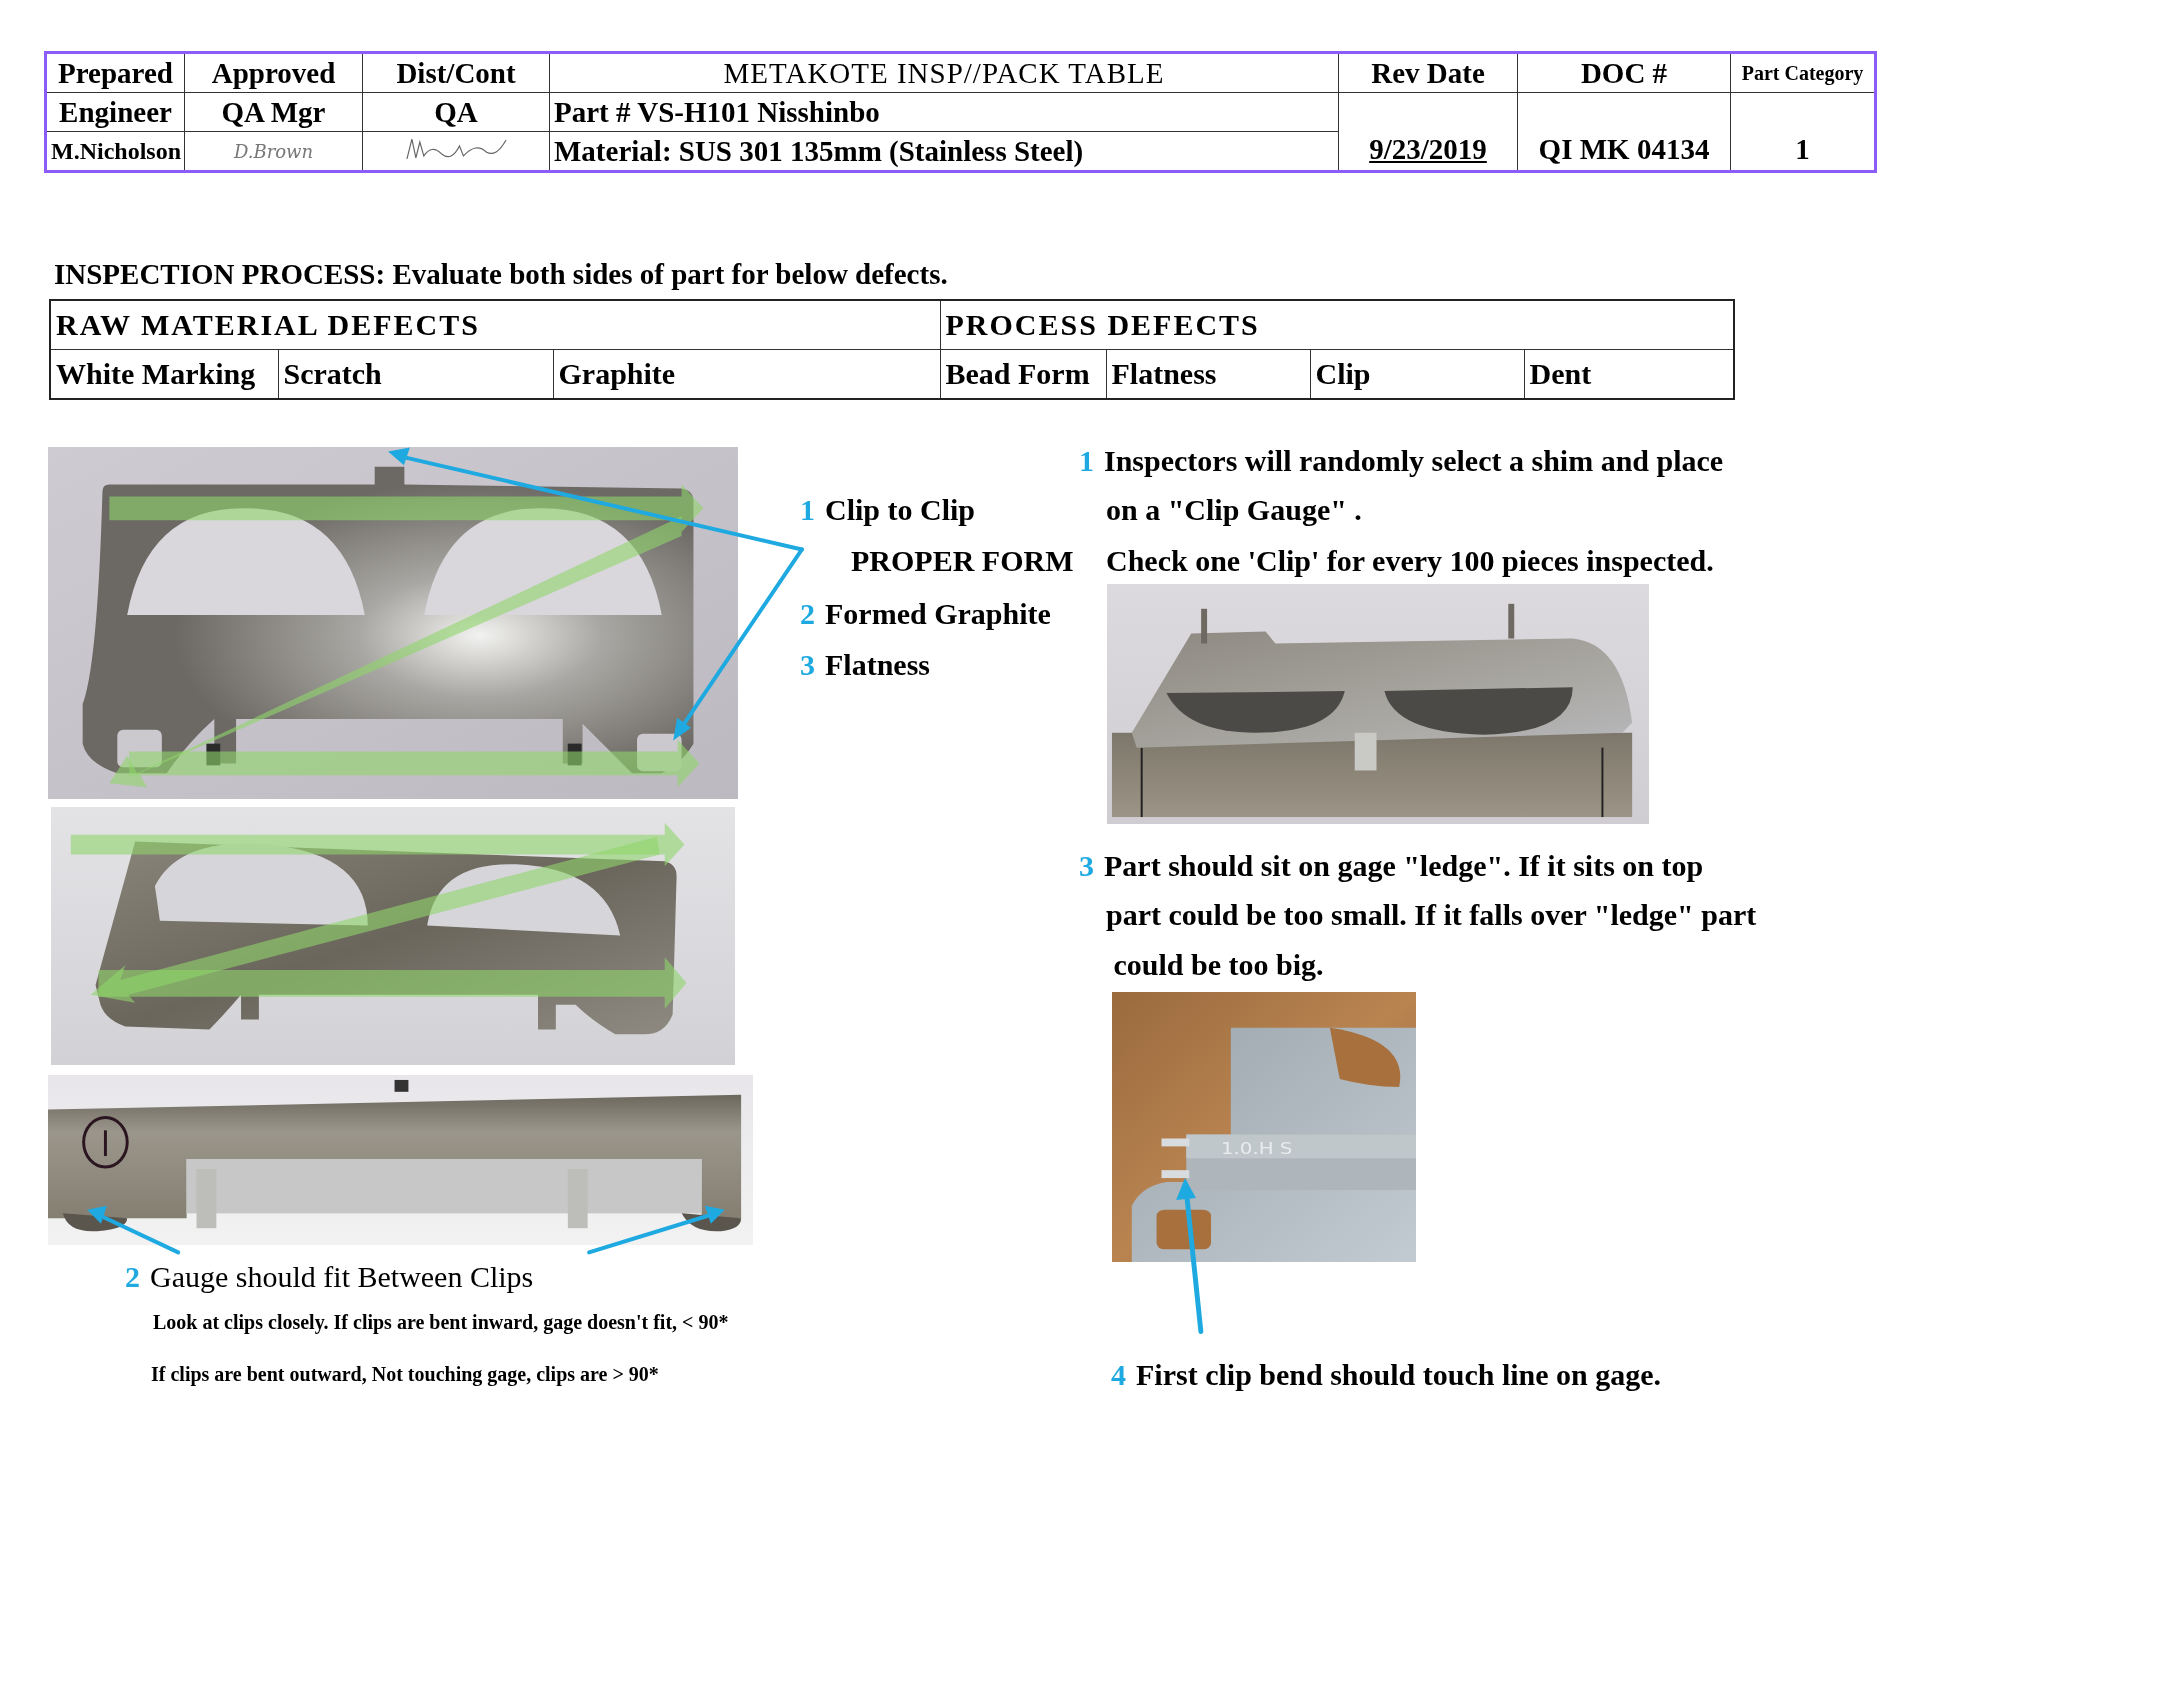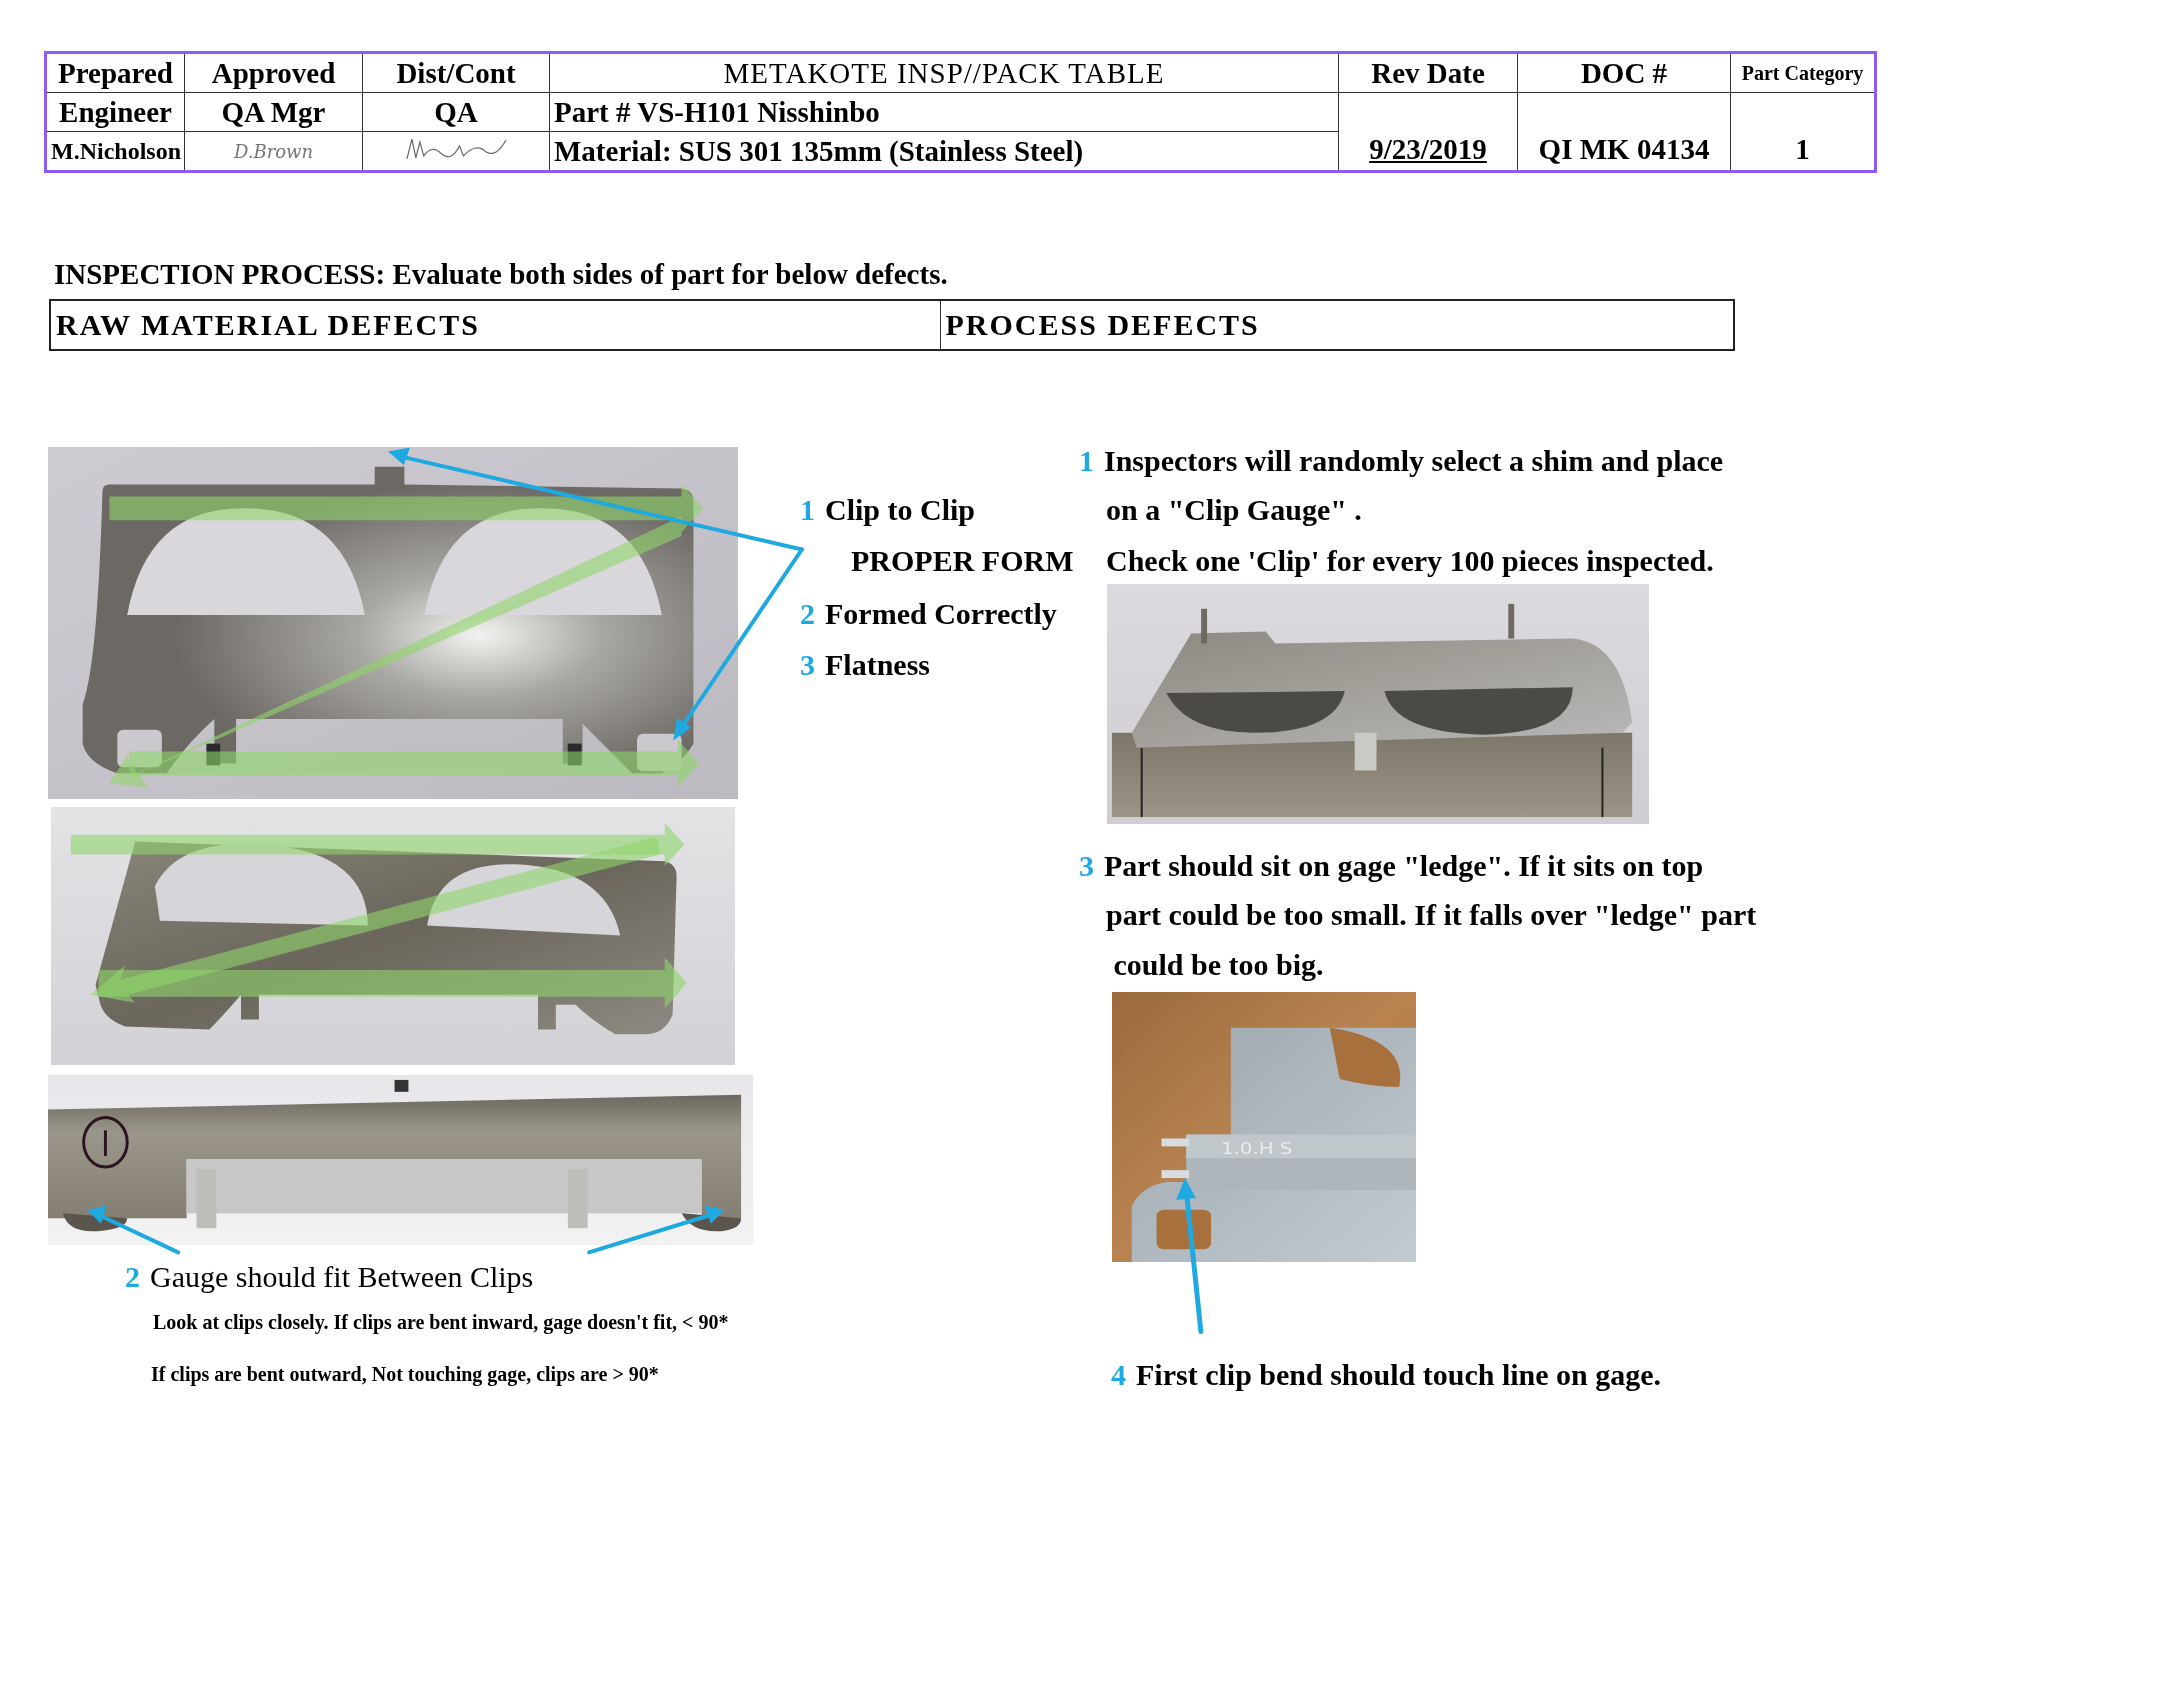--- a/index.html
+++ b/index.html
@@ -80,20 +80,29 @@
       <col style="width:93px">
       <col style="width:142px">
       <col style="width:72px">
       <col style="width:210px">
   </colgroup>
   <tbody>
       <tr>
     <td colspan="4" class="sec">RAW  MATERIAL  DEFECTS</td>
     <td colspan="6" class="sec">PROCESS  DEFECTS</td>
   </tr>
+  <tr>
+    <td>White Marking</td>
+    <td>Scratch</td>
+    <td colspan="2">Graphite</td>
+    <td>Bead Form</td>
+    <td colspan="2">Flatness</td>
+    <td colspan="2">Clip</td>
+    <td>Dent</td>
+  </tr>
 </tbody>
   </table>
 
 <div class="photo" style="left:48px;top:447px;width:690px;height:352px;">
   <svg viewBox="0 0 697 356" preserveAspectRatio="none">
     <defs>
       <linearGradient id="bg1" x1="0" y1="0" x2="1" y2="1">
           <stop offset="0" stop-color="#cfcbd2"></stop>
           <stop offset="1" stop-color="#bdb9c0"></stop>
         </linearGradient>
@@ -237,21 +246,21 @@
     <polygon points="392,456 414,452 408,470"></polygon>
     <polygon points="680,748 684,725 698,735"></polygon>
     <polygon points="88,1222 108,1218 102,1236"></polygon>
     <polygon points="732,1222 712,1218 718,1236"></polygon>
     <polygon points="1197,1190 1188,1212 1208,1210"></polygon>
   </g>
 </svg>
 
 <div class="txt" style="left:800px;top:495px;"><span class="num">1</span><span>Clip to Clip</span></div>
 <div class="txt" style="left:851px;top:546px;">PROPER FORM</div>
-<div class="txt" style="left:800px;top:599px;"><span class="num">2</span><span>Formed Correctly</span></div>
+<div class="txt" style="left:800px;top:599px;"><span class="num">2</span><span>Formed Graphite</span></div>
 <div class="txt" style="left:800px;top:650px;"><span class="num">3</span><span>Flatness</span></div>
 
 <div class="txt" style="left:1079px;top:446px;"><span class="num">1</span><span>Inspectors will randomly select a shim and place</span></div>
 <div class="txt" style="left:1106px;top:495px;">on a "Clip Gauge" .</div>
 <div class="txt" style="left:1106px;top:546px;">Check one 'Clip' for every  100 pieces inspected.</div>
 
 <div class="txt" style="left:1079px;top:851px;"><span class="num">3</span><span>Part should sit on gage "ledge". If it sits on top</span></div>
 <div class="txt" style="left:1106px;top:900px;">part could be too small. If it falls over "ledge" part</div>
 <div class="txt" style="left:1106px;top:950px;white-space:pre;"> could be too big.</div>
 

